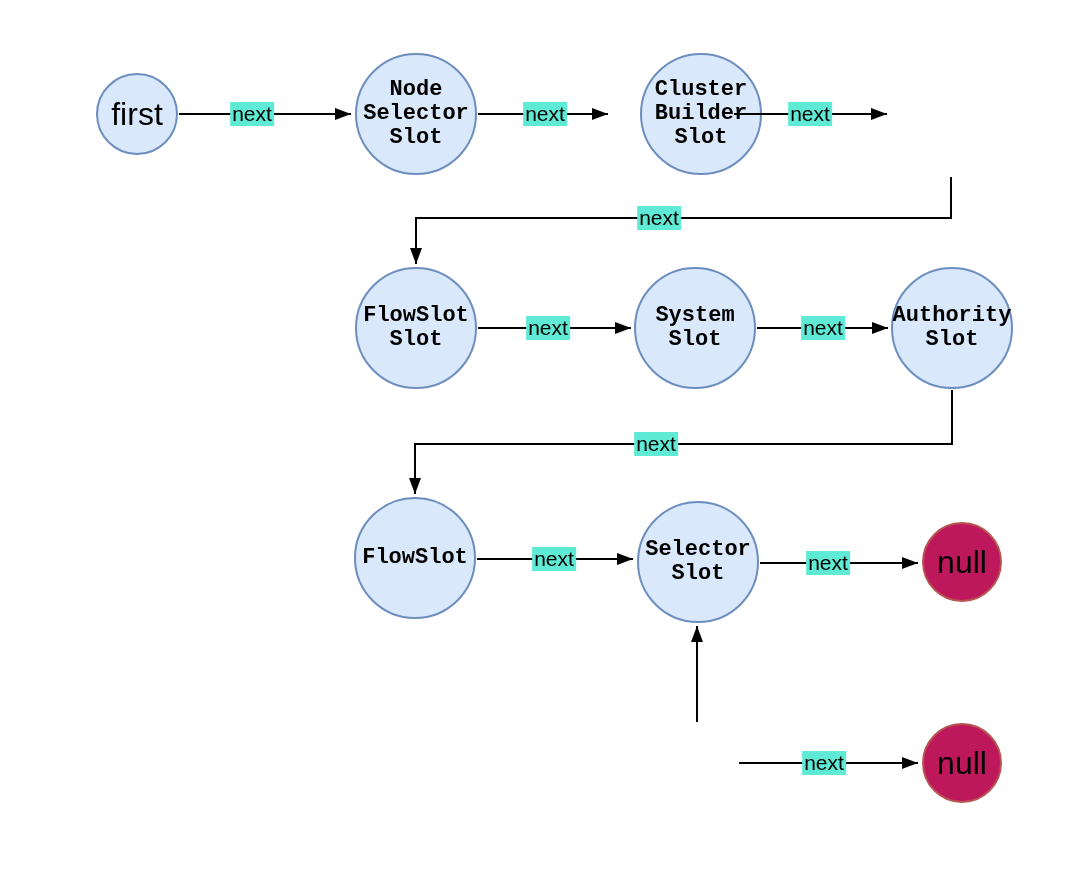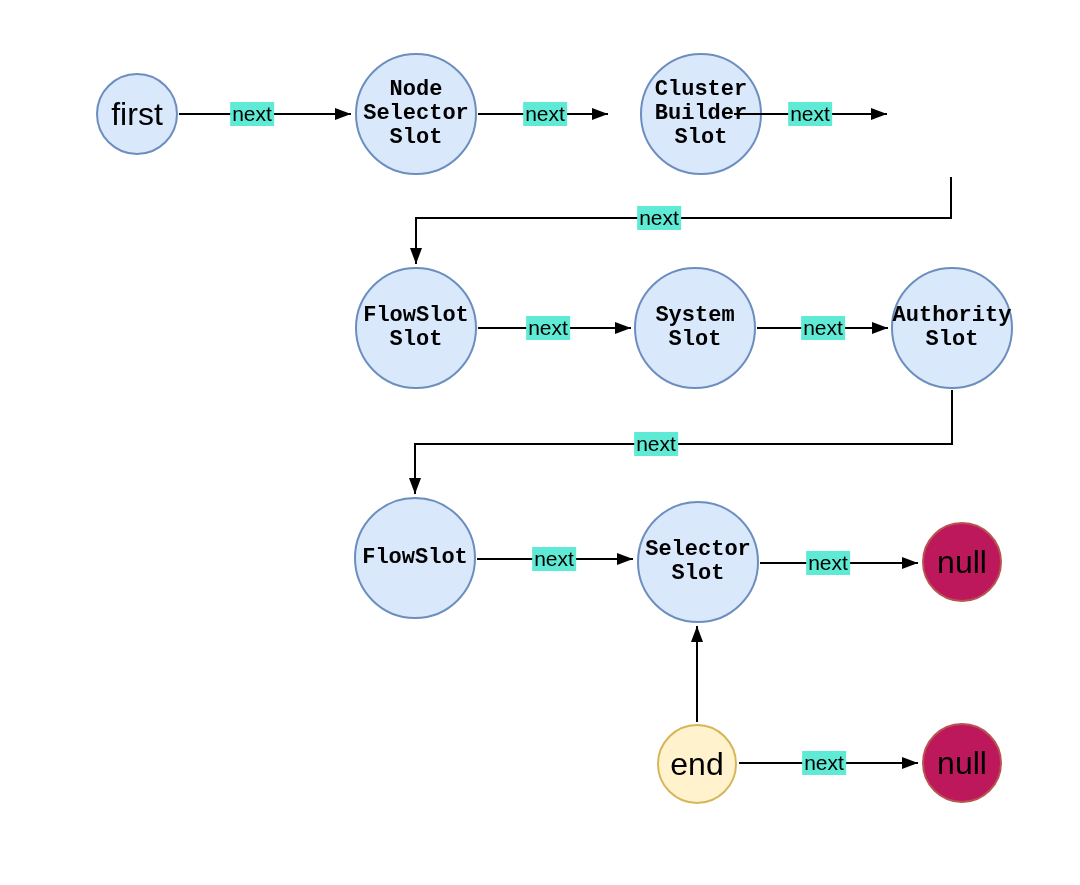--- a/index.html
+++ b/index.html
@@ -103,23 +103,20 @@
 
   <div class="node blue big" style="left:637px; top:501px;">
     <span class="lbl mono">Selector
 Slot</span>
   </div>
 
   <div class="node red sm80" style="left:922px; top:522px;">
     <span class="lbl sans-big">null</span>
   </div>
 
-  <div class="node yellow sm80" style="left:657px; top:724px;">
-    <span class="lbl sans-big">end</span>
-  </div>
 
   <div class="node red sm80" style="left:922px; top:723px;">
     <span class="lbl sans-big">null</span>
   </div>
 
   <svg class="edges-layer" width="1080" height="885" viewBox="0 0 1080 885" xmlns="http://www.w3.org/2000/svg">
     <defs>
       <marker id="arrow" markerWidth="18" markerHeight="14" refX="16" refY="6" orient="auto" markerUnits="userSpaceOnUse">
         <path d="M0,0 L16,6 L0,12 Z" fill="#000000"></path>
       </marker>

